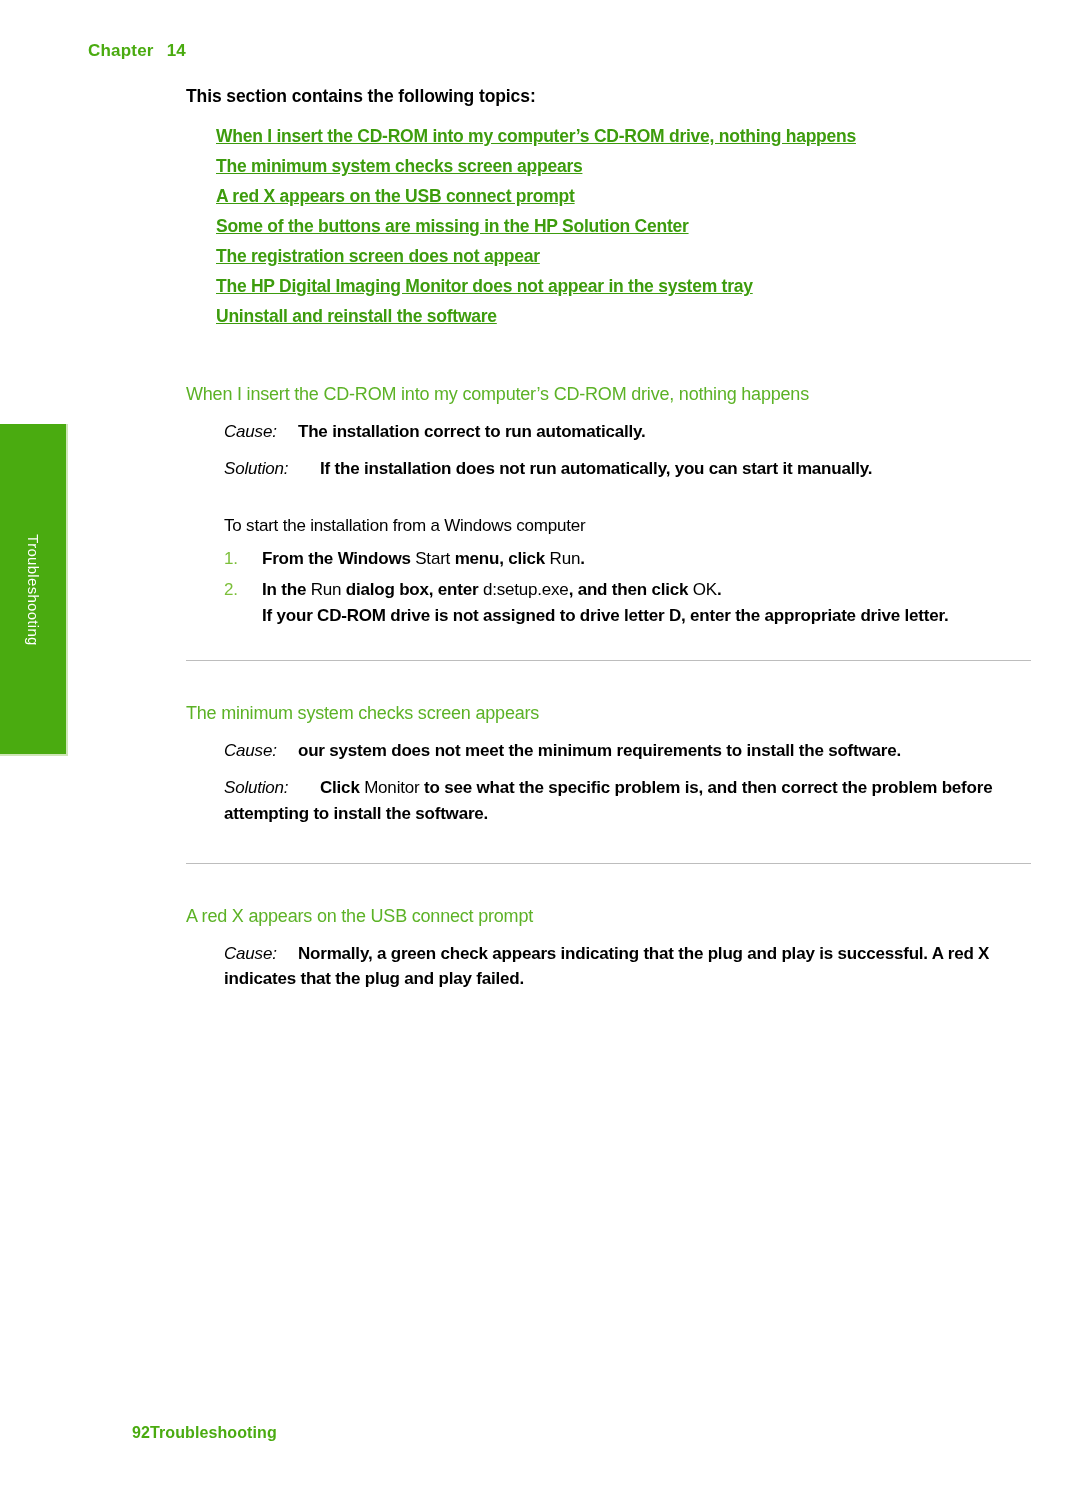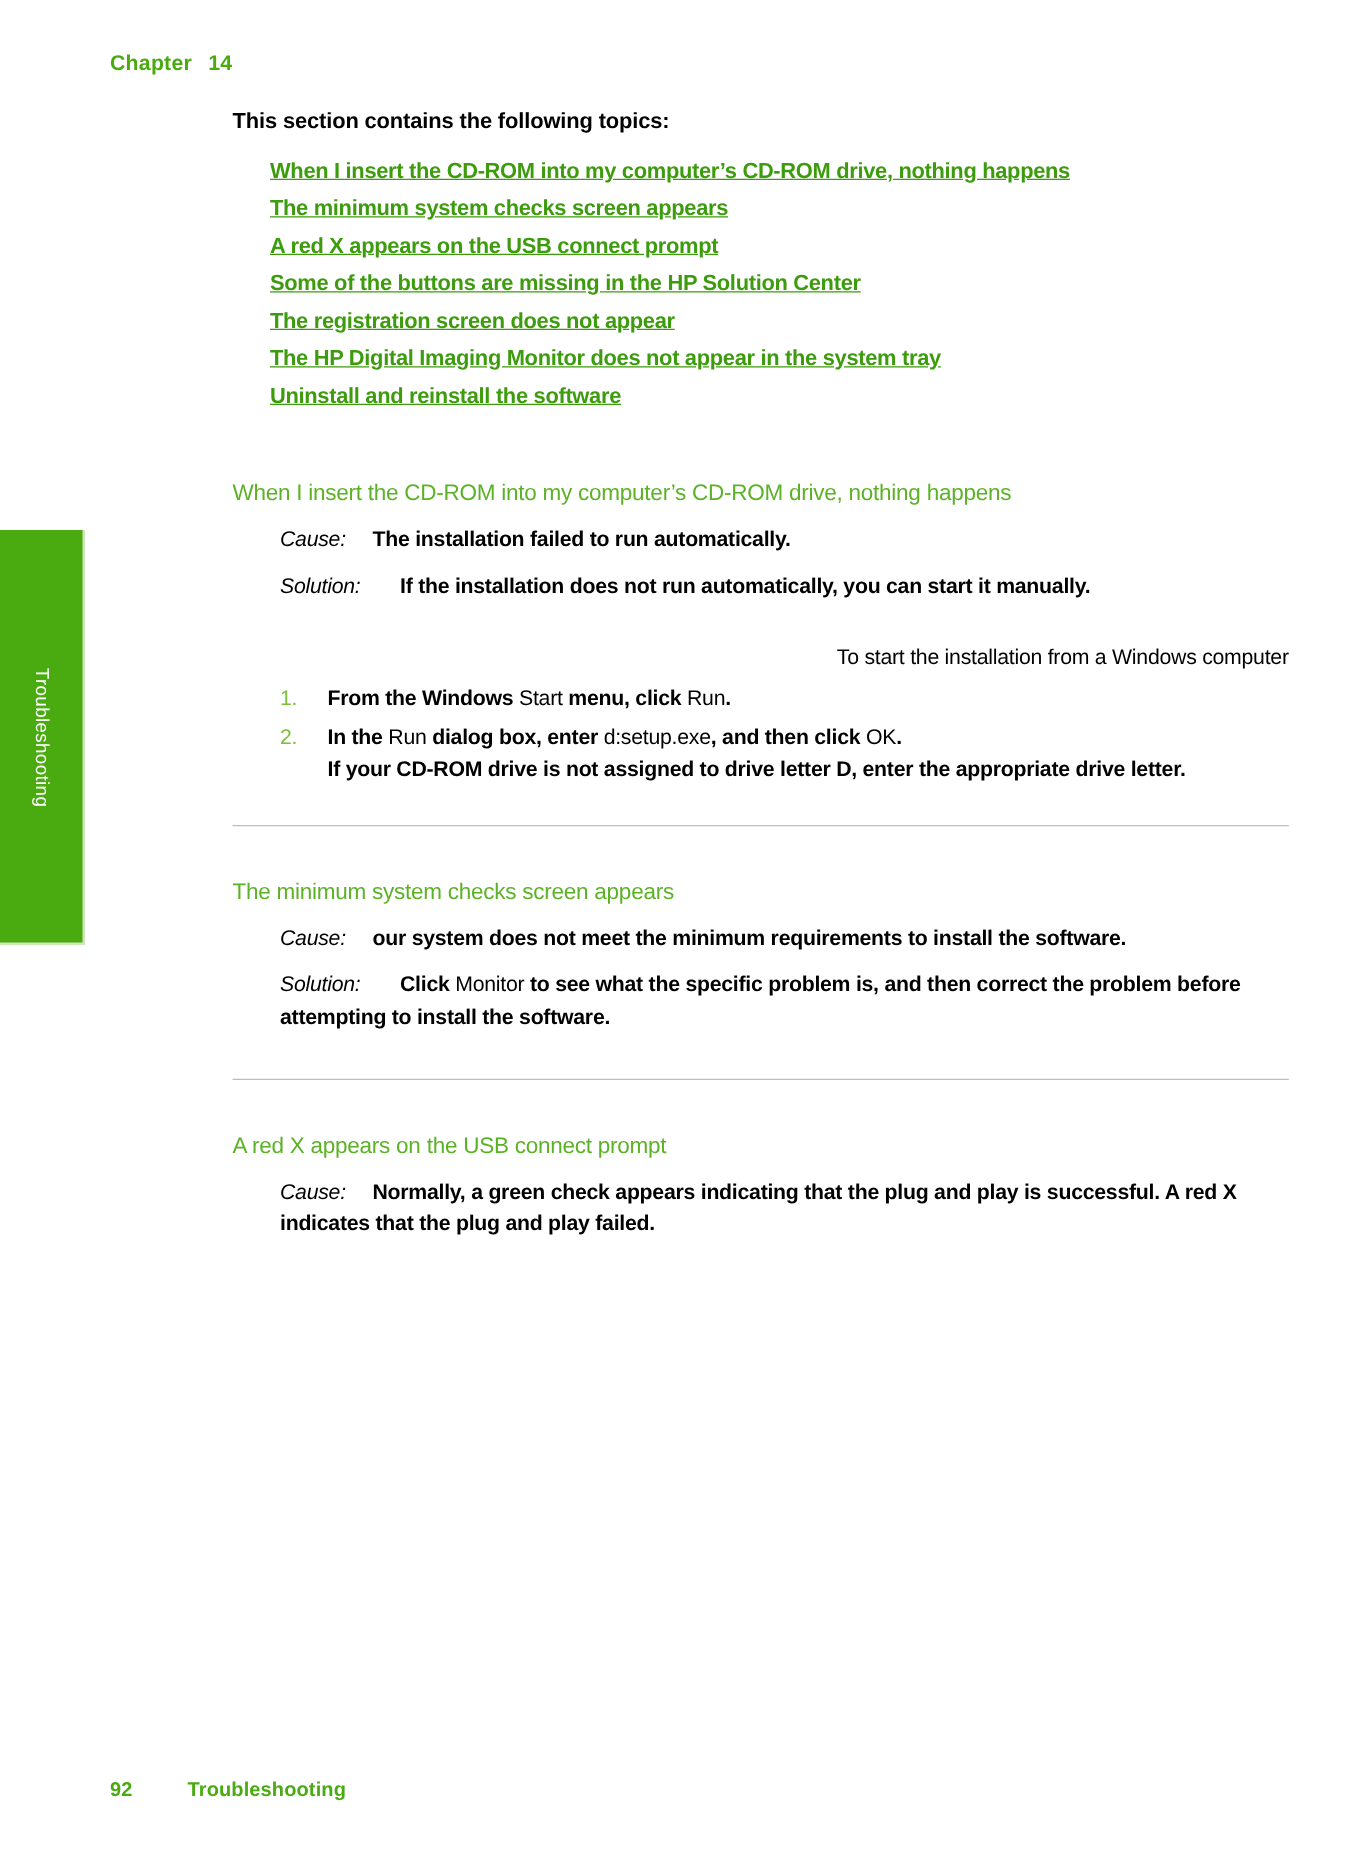--- a/index.html
+++ b/index.html
@@ -123,21 +123,20 @@
   .ui {
     font-weight: normal;
   }
 
   
   .proc-title {
     margin: 0 0 10px 38px;
     font-size: 17px;
     font-weight: normal;
     letter-spacing: -0.2px;
-    text-align: right;
   }
   ol.steps {
     margin: 0 0 0 38px;
     padding: 0;
     list-style: none;
     counter-reset: step;
   }
   ol.steps > li {
     position: relative;
     counter-increment: step;
@@ -174,21 +173,21 @@
   
   .footer {
     position: absolute;
     left: 88px;
     top: 1424px;
     font-size: 16px;
     font-weight: bold;
     color: #4aab10;
     letter-spacing: 0.1px;
   }
-  .footer .pg { display: inline-block; width: 62px; }
+  .footer .pg { display: inline-block; width: 62px; text-align: right; }
 </style>
 </head>
 <body>
 
 <div class="page">
 
   <div class="chapter-head">
     <span>Chapter</span><span class="num">14</span>
   </div>
 
@@ -209,21 +208,21 @@
       <li><a href="#">The HP Digital Imaging Monitor does not appear in the system tray</a></li>
       <li><a href="#">Uninstall and reinstall the software</a></li>
     </ul>
 
     <div class="gap-toc-sec"></div>
 
     <div>
       <div class="sec-head">When I insert the CD-ROM into my computer’s CD-ROM drive, nothing happens</div>
 
       <div class="cs-block">
-        <span class="cs-label w-cause">Cause:</span><span class="cs-body">The installation failed to run automatically.</span>
+        <span class="cs-label w-cause">Cause:</span><span class="cs-body">The installation correct to run automatically.</span>
       </div>
 
       <div class="cs-block">
         <span class="cs-label w-solution">Solution:</span><span class="cs-body">If the installation does not run automatically, you can start it manually.</span>
       </div>
 
       <div class="gap-cs-proc"></div>
 
       <div class="proc-title">To start the installation from a Windows computer</div>
 

